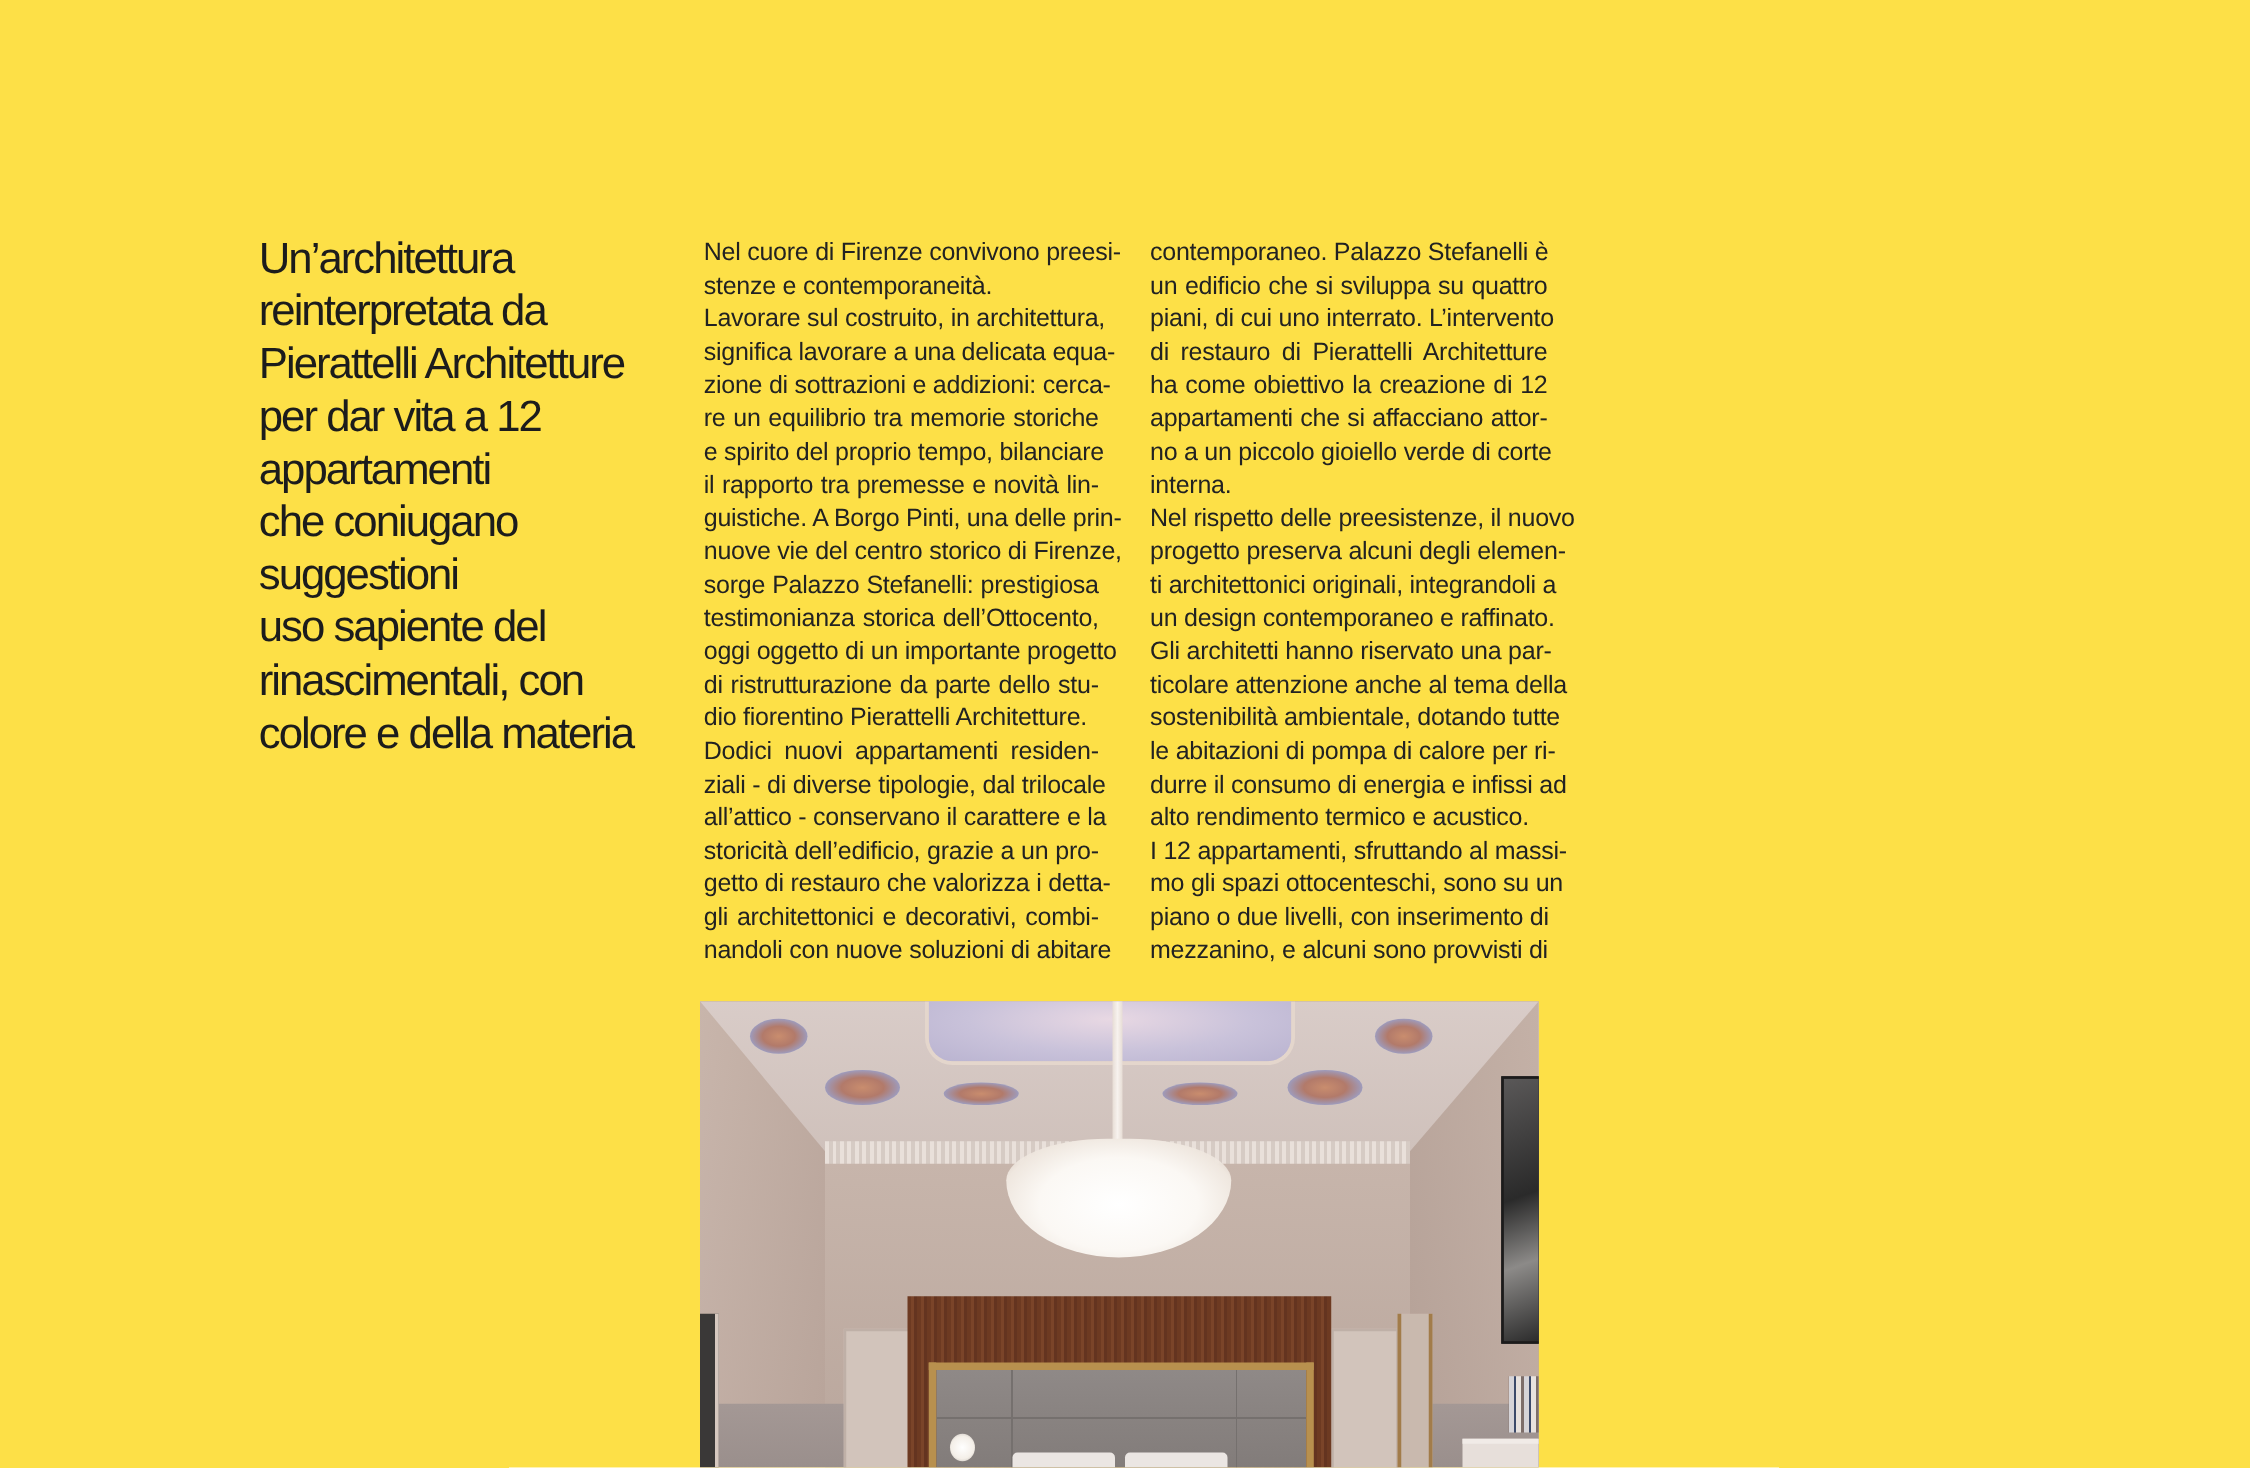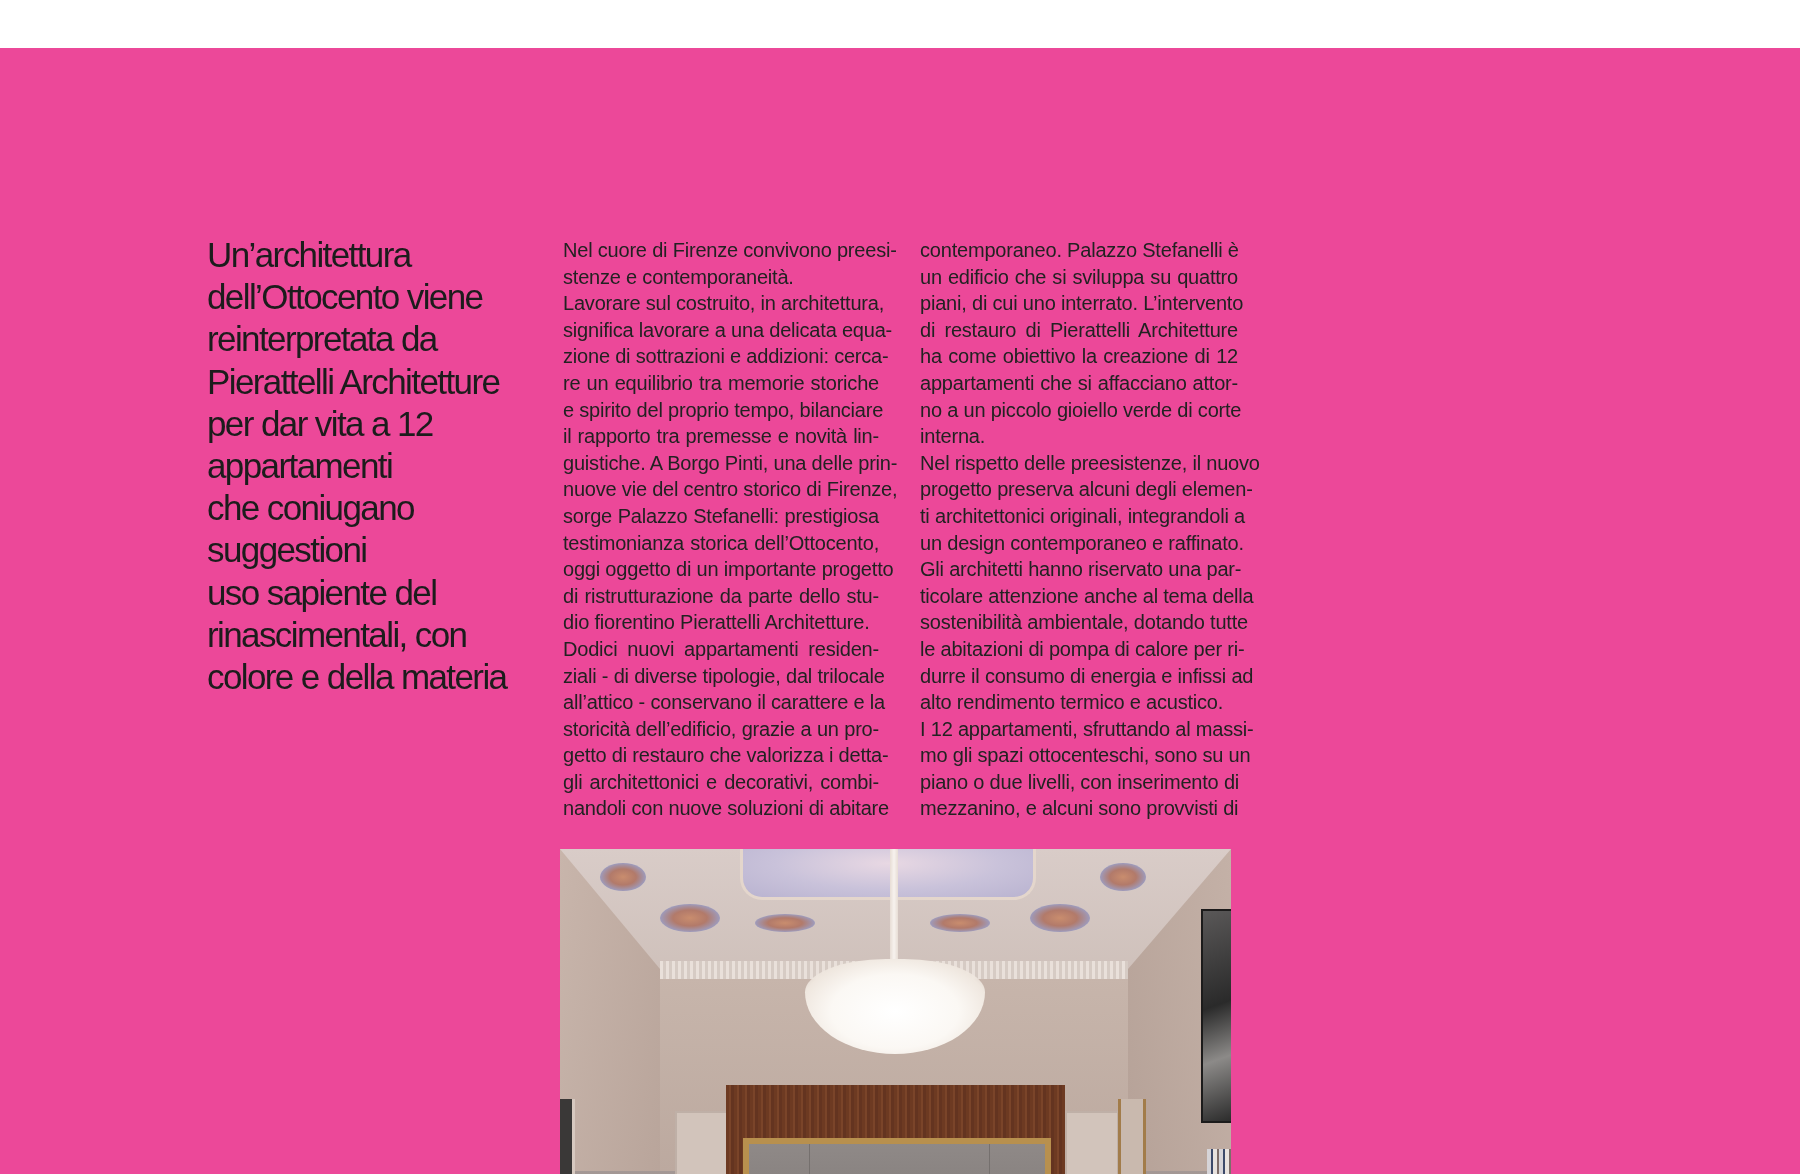--- a/index.html
+++ b/index.html
@@ -1,17 +1,17 @@
 <!DOCTYPE html>
 <html><head>
 <meta charset="utf-8">
 <style>
   html, body { margin: 0; padding: 0; background: #ffffff; }
   body { width: 1800px; height: 1174px; position: relative; overflow: hidden; }
-  .page { position: absolute; inset: 0; background: #ec4899; margin-top: 48px; }
+  .page { position: absolute; inset: 0; background: #fde047; }
   .headline {
     position: absolute; left: 207px; top: 186px; width: 340px;
     font-family: "Liberation Sans", sans-serif; font-weight: 400;
     font-size: 35px; line-height: 42.2px; letter-spacing: -1.6px;
     color: #1c1c1c; margin: 0;
   }
   .headline .hl { display: block; white-space: nowrap; }
   .col {
     position: absolute; top: 189px; width: 316px;
     font-family: "Liberation Sans", sans-serif; font-size: 20px;
@@ -73,21 +73,20 @@
   .books { left: 647px; top: 300px; width: 24px; height: 45px;
     background: repeating-linear-gradient(90deg, #d6d4d8 0 4px, #3c4a6a 4px 6px, #e8e2de 6px 10px, #7d6e6a 10px 12px); }
 </style>
 </head>
 <body>
 
 <div class="page">
 
   <h1 class="headline">
     <span class="hl">Un’architettura</span>
-    <span class="hl">dell’Ottocento viene</span>
     <span class="hl">reinterpretata da</span>
     <span class="hl">Pierattelli Architetture</span>
     <span class="hl">per dar vita a 12</span>
     <span class="hl">appartamenti</span>
     <span class="hl">che coniugano</span>
     <span class="hl">suggestioni</span>
     <span class="hl">uso sapiente del</span>
     <span class="hl">rinascimentali, con</span>
     <span class="hl">colore e della materia</span>
   </h1>

